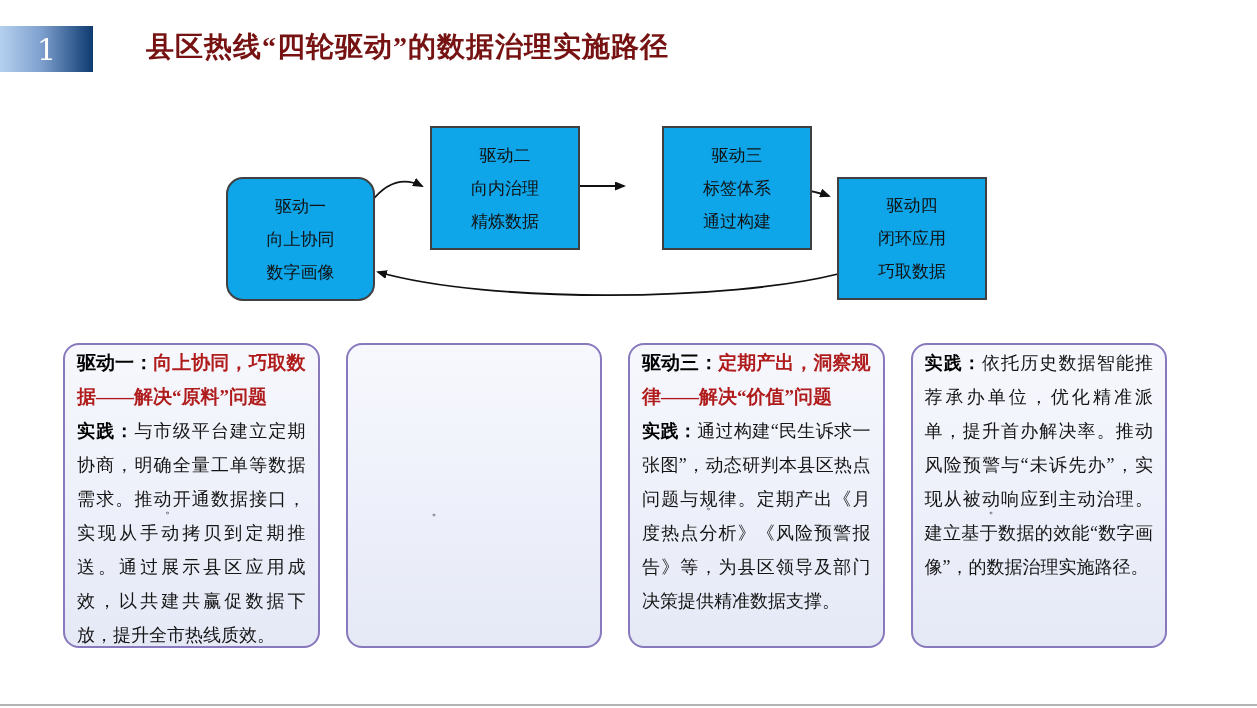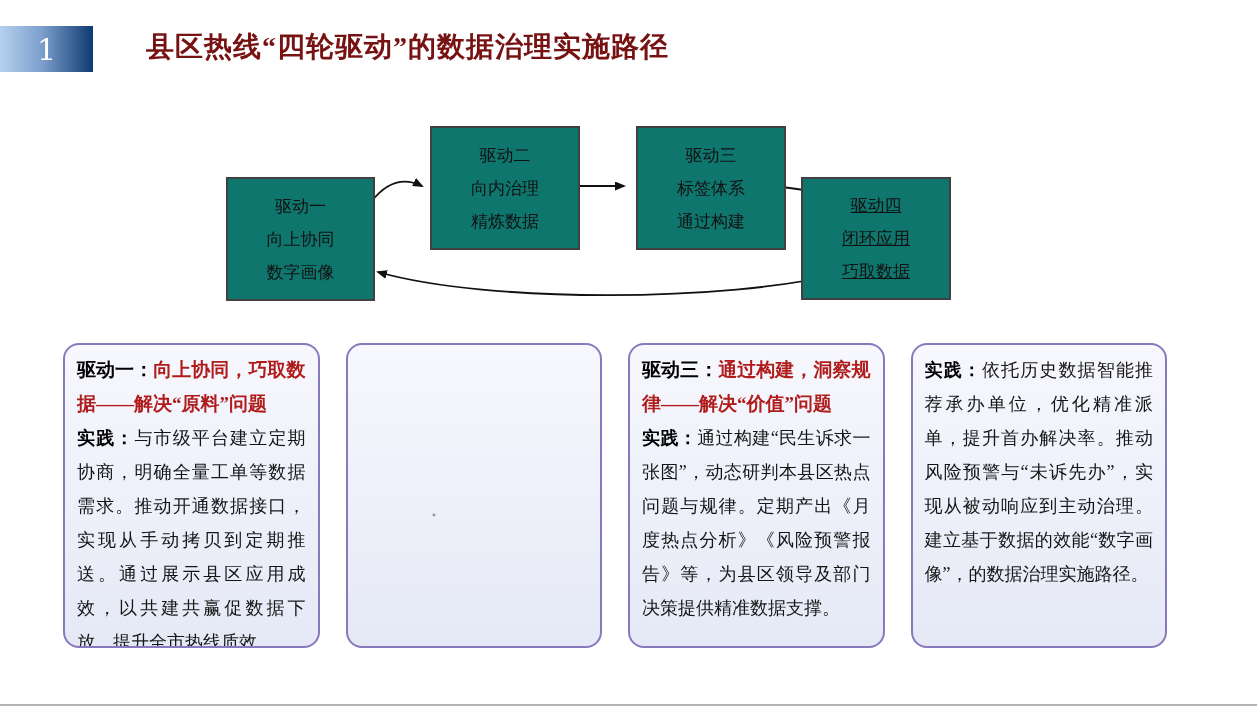--- a/index.html
+++ b/index.html
@@ -10,36 +10,36 @@
   .badge{position:absolute;left:0;top:26px;width:93px;height:46px;
          background:linear-gradient(90deg,#b6d1ef 0%,#7d9fcd 45%,#0d3a70 100%);
          display:flex;align-items:center;justify-content:center;}
   .badge span{color:#ffffff;font-size:30px;font-family:"DejaVu Serif","Liberation Serif",serif;}
   .slide-title{position:absolute;left:146px;top:28px;margin:0;
                font-size:28px;font-weight:bold;color:#761212;letter-spacing:1px;
                font-family:"Liberation Serif","DejaVu Serif",serif;}
 
   
   .flow-arrows{position:absolute;left:0;top:0;width:1257px;height:708px;pointer-events:none;}
-  .flow-box{position:absolute;background:#0f766e;border:2px solid #404040;
+  .flow-box{position:absolute;background:#0ea5e9;border:2px solid #404040;
             display:flex;flex-direction:column;align-items:center;justify-content:center;
             font-family:"Liberation Sans","DejaVu Sans",sans-serif;
             font-size:17px;color:#111111;line-height:33px;text-align:center;}
-  .flow-box-1{left:226px;top:177px;width:145px;height:120px;}
+  .flow-box-1{left:226px;top:177px;width:145px;height:120px;border-radius:17px;}
   .flow-box-2{left:430px;top:126px;width:146px;height:120px;}
-  .flow-box-3{left:636px;top:126px;width:146px;height:120px;}
-  .flow-box-4{left:801px;top:177px;width:146px;height:119px;text-decoration:underline;}
+  .flow-box-3{left:662px;top:126px;width:146px;height:120px;}
+  .flow-box-4{left:837px;top:177px;width:146px;height:119px;}
 
   
   .cards{position:absolute;left:63px;top:343px;width:1104px;height:305px;
          display:flex;gap:26px;}
   .card{flex:1;position:relative;box-sizing:border-box;overflow:hidden;
         border:2px solid #8878bd;border-radius:16px;
         background:linear-gradient(180deg,#f7f8fd 0%,#edf0fa 55%,#e5e9f6 100%);
-        padding:8px 12px 0 12px;
+        padding:1px 12px 0 12px;
         font-size:18px;line-height:34px;color:#151515;text-align:justify;}
   .card p{margin:0;}
   .card-title{font-size:19px;font-weight:bold;color:#000000;}
   .card-title .red{color:#b01c1c;}
   .practice-label{font-weight:bold;color:#000000;}
   .stray{position:absolute;font-size:12px;color:#333;line-height:12px;}
   .card1 .stray{left:100px;top:158px;}
   .card2 .stray{left:84px;top:160px;}
   .card3 .stray{left:76px;top:154px;}
   .card4 .stray{left:76px;top:158px;}
@@ -96,21 +96,21 @@
       <p class="card-title"><span>驱动一：</span><span class="red">向上协同，巧取数据——解决“原料”问题</span></p>
       <p class="card-body"><span class="practice-label">实践：</span><span>与市级平台建立定期协商，明确全量工单等数据需求。推动开通数据接口，实现从手动拷贝到定期推送。通过展示县区应用成效，以共建共赢促数据下放，提升全市热线质效。</span></p>
       <span class="stray">。</span>
     </div>
 
     <div class="card card2">
       <span class="stray">。</span>
     </div>
 
     <div class="card card3">
-      <p class="card-title"><span>驱动三：</span><span class="red">通过构建，洞察规律——解决“价值”问题</span></p>
+      <p class="card-title"><span>驱动三：</span><span class="red">定期产出，洞察规律——解决“价值”问题</span></p>
       <p class="card-body"><span class="practice-label">实践：</span><span>通过构建“民生诉求一张图”，动态研判本县区热点问题与规律。定期产出《月度热点分析》《风险预警报告》等，为县区领导及部门决策提供精准数据支撑。</span></p>
       <span class="stray">。</span>
     </div>
 
     <div class="card card4">
       <p class="card-body"><span class="practice-label">实践：</span><span>依托历史数据智能推荐承办单位，优化精准派单，提升首办解决率。推动风险预警与“未诉先办”，实现从被动响应到主动治理。建立基于数据的效能“数字画像”，的数据治理实施路径。</span></p>
       <span class="stray">。</span>
     </div>
 
   </div>

